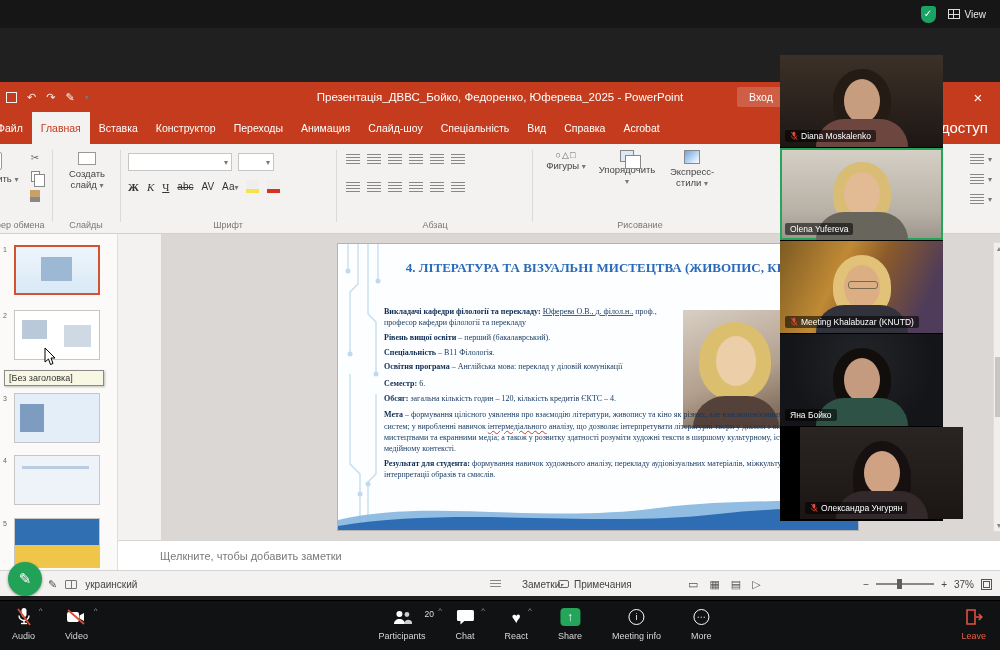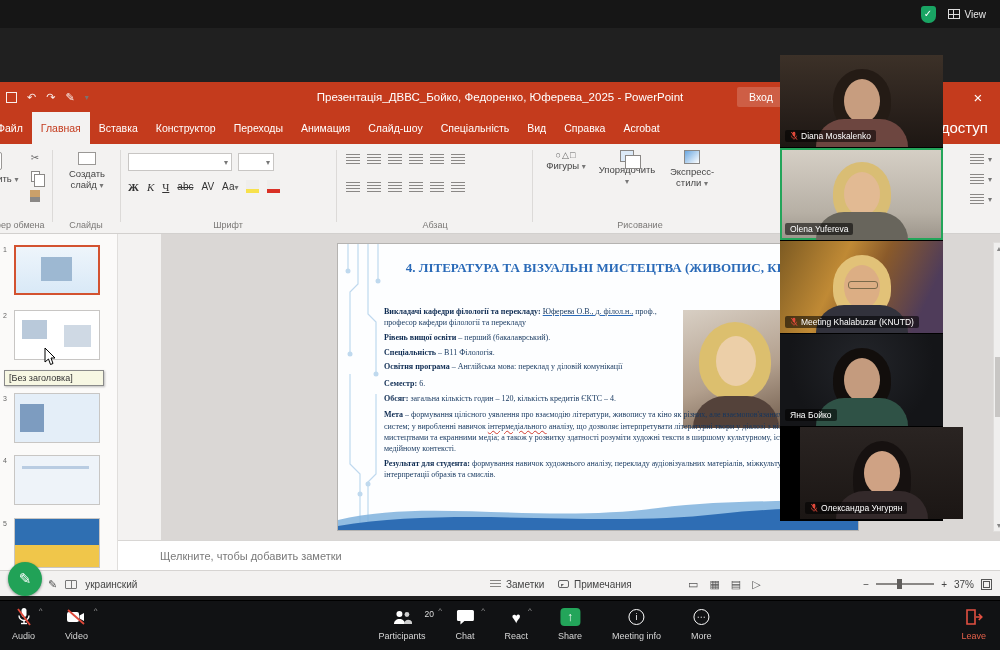--- a/index.html
+++ b/index.html
@@ -100,21 +100,21 @@
   .ph-body{position:absolute;left:10px;bottom:0;width:86px;height:32px;border-radius:40px 40px 0 0;background:#54423a;}
   .wave{position:absolute;left:0;bottom:0;}
 
   
   .notes{position:absolute;left:118px;top:458px;width:882px;height:30px;background:#fff;border-top:1px solid #d8d6d4;cursor:text;}
   .notes span{position:absolute;left:42px;line-height:30px;font-size:11px;color:#7a7a7a;}
   .status{position:absolute;left:0;top:488px;width:1000px;height:26px;background:#f3f2f1;border-top:1px solid #d6d4d2;font-size:10px;color:#444;}
   .st-left{position:absolute;left:48px;top:0;height:26px;display:flex;align-items:center;gap:8px;}
   .pen2{font-size:11px;color:#555;}
   .book-ic{width:12px;height:9px;border:1px solid #777;border-radius:1px;background:linear-gradient(#777,#777) 50% 0/1px 100% no-repeat;}
-  .st-note{position:absolute;left:490px;top:0;height:26px;display:flex;align-items:center;gap:5px;cursor:pointer;}
+  .st-note{position:absolute;left:490px;top:0;height:26px;display:flex;align-items:center;gap:21px;cursor:pointer;}
   .st-comm{position:absolute;left:558px;top:0;height:26px;display:flex;align-items:center;gap:5px;cursor:pointer;}
   .bubble-ic{width:11px;height:8px;border:1px solid #666;border-radius:2px;position:relative;}
   .bubble-ic::after{content:"";position:absolute;left:2px;bottom:-3px;border:3px solid transparent;border-top-color:#666;border-left-width:0;}
   .st-views{position:absolute;left:688px;top:0;height:26px;display:flex;align-items:center;gap:11px;font-size:11px;color:#555;}
   .st-views span{cursor:pointer;}
   .st-zoom{position:absolute;right:8px;top:0;height:26px;display:flex;align-items:center;gap:7px;}
   .zslider{width:58px;height:2px;background:#8a8886;position:relative;cursor:pointer;}
   .zslider .zt{position:absolute;left:36%;top:-4px;width:5px;height:10px;background:#605e5c;}
   .fit-ic{width:11px;height:11px;border:1px solid #555;display:flex;align-items:center;justify-content:center;cursor:pointer;}
   .fit-ic::after{content:"";width:5px;height:5px;border:1px solid #555;}

